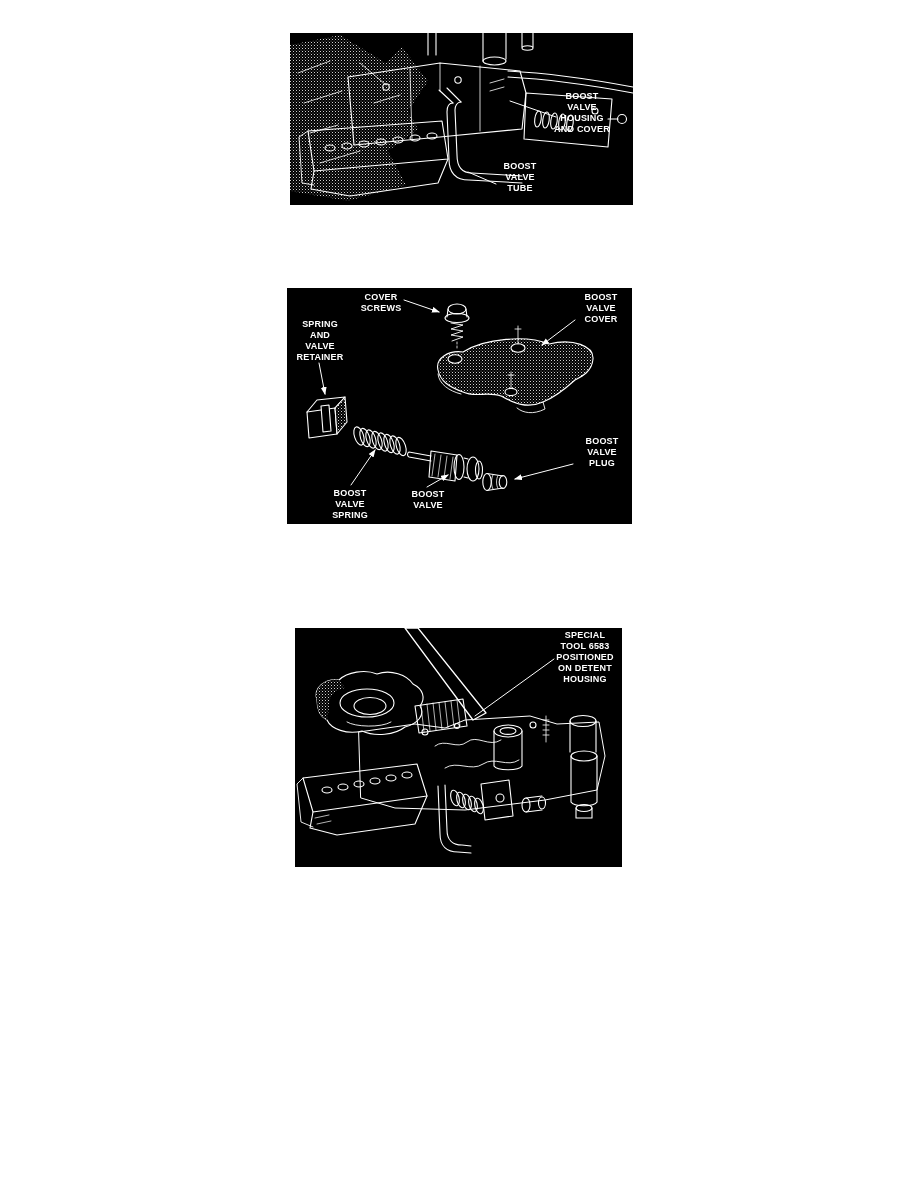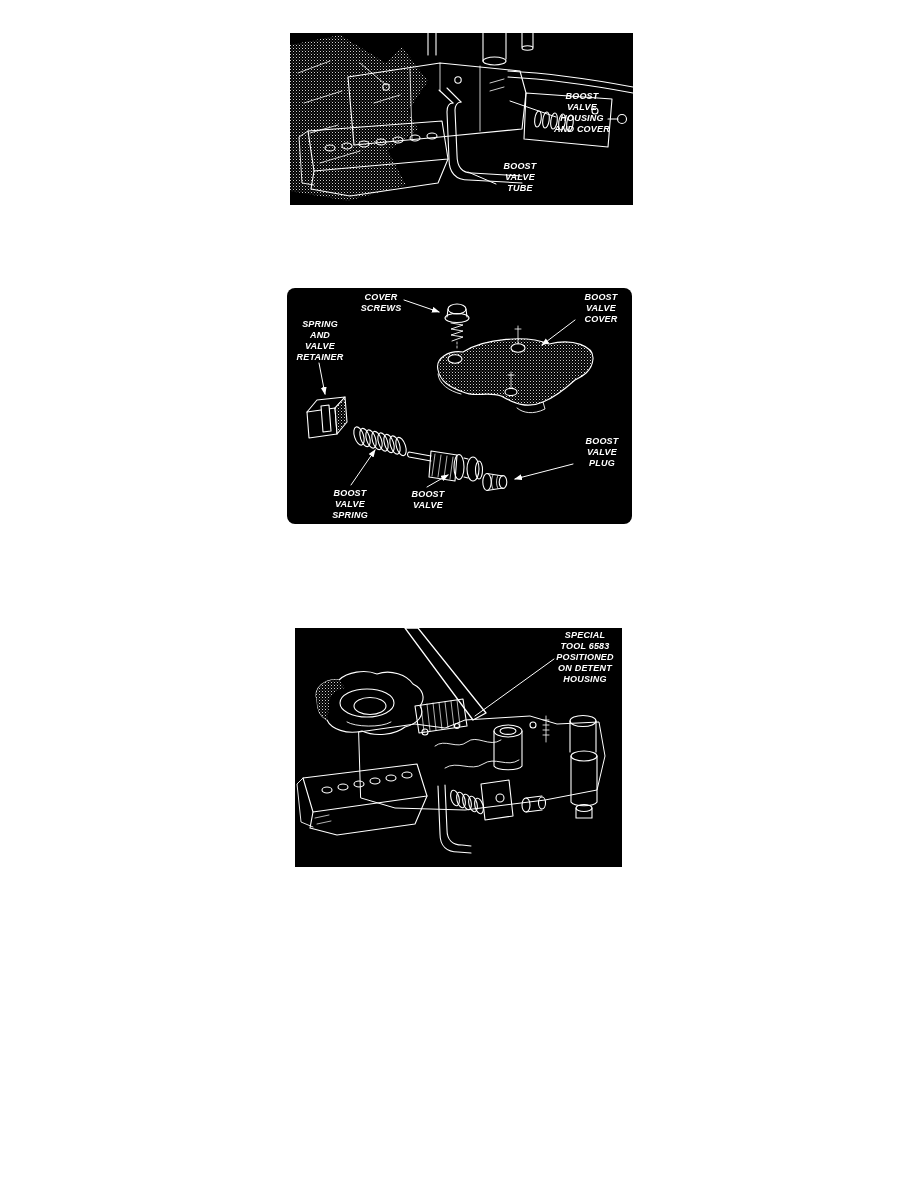--- a/index.html
+++ b/index.html
@@ -1,18 +1,18 @@
 <!DOCTYPE html>
 <html><head>
 <meta charset="utf-8">
 <style>
   html,body{margin:0;padding:0;}
   body{width:918px;height:1188px;background:#ffffff;position:relative;
        font-family:"Liberation Sans",sans-serif;overflow:hidden;}
-  .page{position:absolute;left:0;top:0;width:918px;height:1188px;background:#ffffff;font-style:italic;}
+  .page{position:absolute;left:0;top:0;width:918px;height:1188px;background:#ffffff;}
   .fig{position:absolute;background:#000;}
   .fig svg{position:absolute;left:0;top:0;}
   .callout{
     position:absolute;color:#fff;font-weight:bold;font-size:9px;
     line-height:11px;text-align:center;white-space:pre-line;
     letter-spacing:0.2px;
   }
 </style>
 </head>
 <body>
@@ -83,21 +83,21 @@
     </svg>
     <div class="callout" style="left:247px;top:58px;width:90px;">BOOST
 VALVE
 HOUSING
 AND COVER</div>
     <div class="callout" style="left:195px;top:128px;width:70px;">BOOST
 VALVE
 TUBE</div>
   </div>
 
-  <div class="fig" style="left:287px;top:288px;width:345px;height:236px;border-radius:8px;">
+  <div class="fig" style="left:287px;top:288px;width:345px;height:236px;">
     <svg width="345" height="236" viewBox="0 0 345 236">
       <defs>
         <pattern id="f2d" width="3" height="3" patternUnits="userSpaceOnUse">
           <rect width="3" height="3" fill="#000"></rect>
           <rect x="0" y="0" width="1" height="1" fill="#cfcfcf"></rect>
           <rect x="1.6" y="1.6" width="1" height="1" fill="#6e6e6e"></rect>
         </pattern>
         <marker id="arw2" markerWidth="9" markerHeight="8" refX="7" refY="3" orient="auto">
           <path d="M0,0 L8,3 L0,6 Z" fill="#fff"></path>
         </marker>

